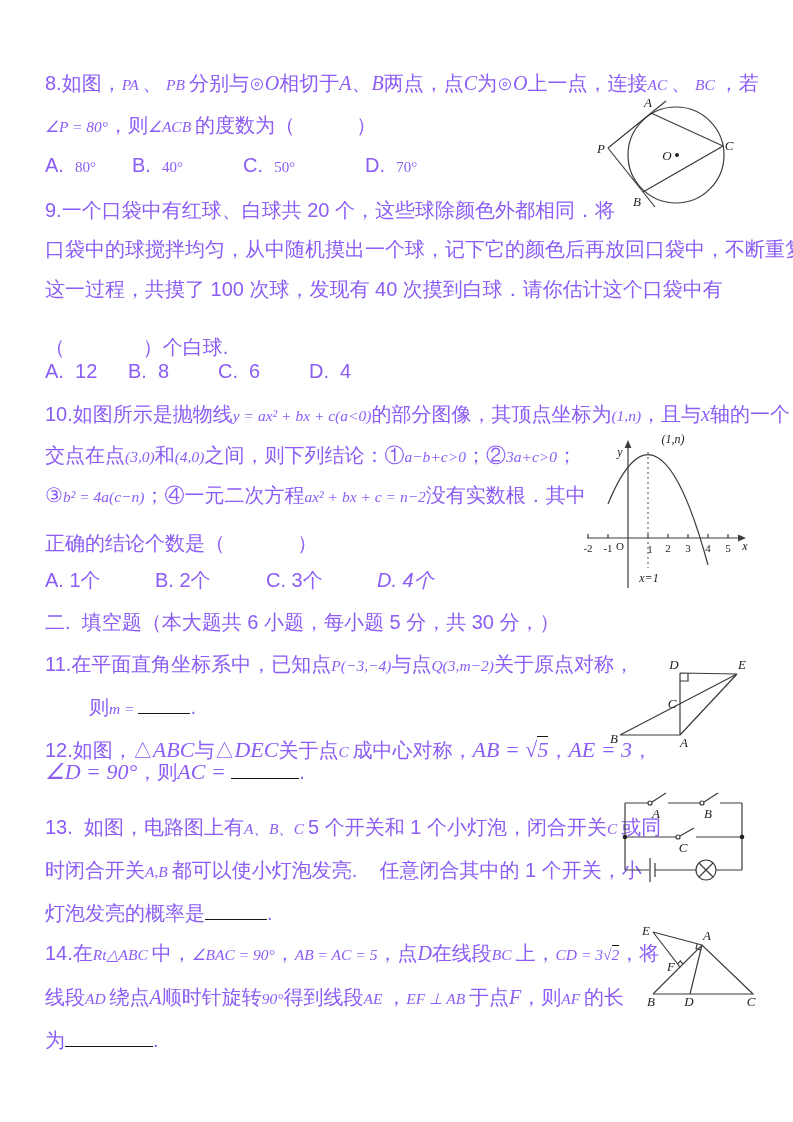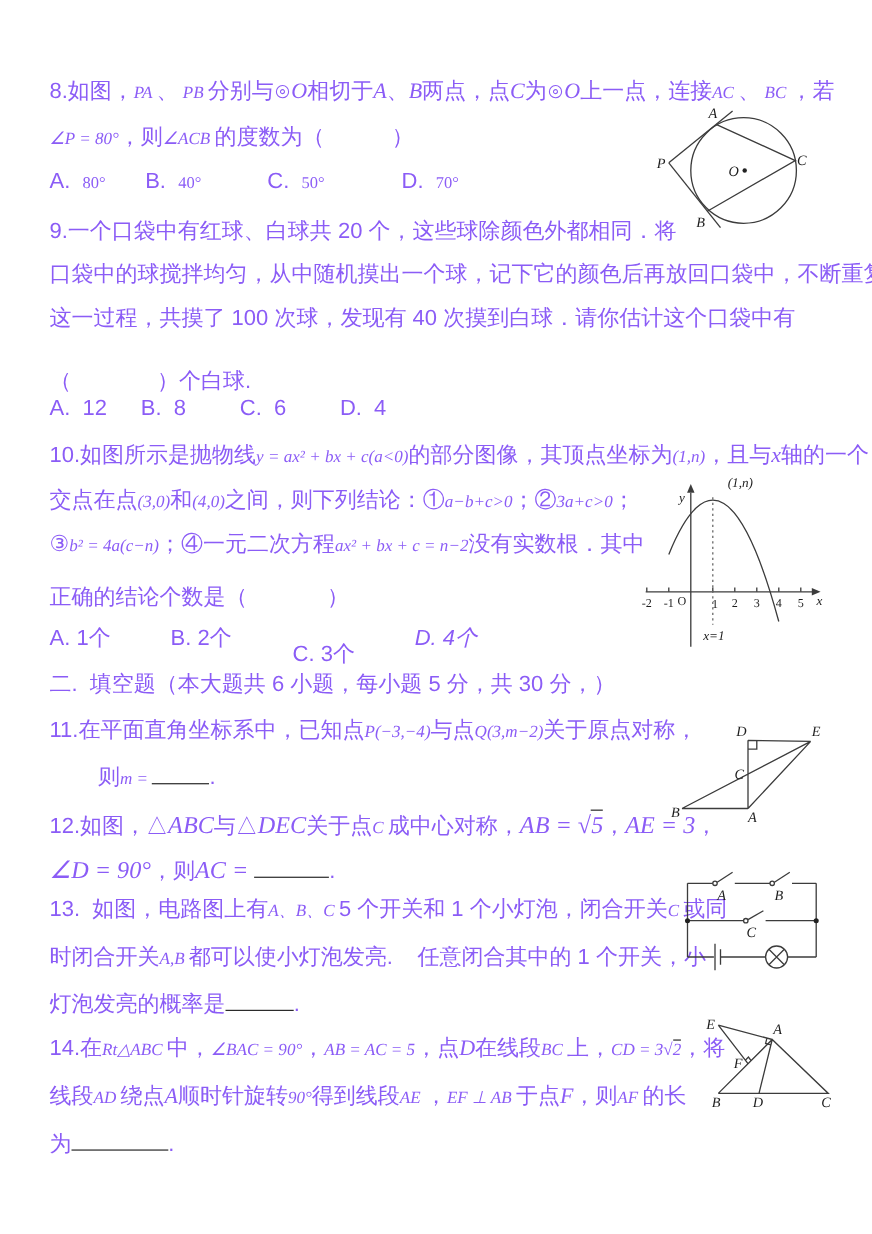--- a/index.html
+++ b/index.html
@@ -43,27 +43,27 @@
       <div class="line" style="left: 45px; top: 358px;"><span class="seg-t">A.  12</span></div>
       <div class="line" style="left: 128px; top: 358px;"><span class="seg-t">B.  8</span></div>
       <div class="line" style="left: 218px; top: 358px;"><span class="seg-t">C.  6</span></div>
       <div class="line" style="left: 309px; top: 358px;"><span class="seg-t">D.  4</span></div>
       <div class="line" style="left: 45px; top: 401px;"><span class="seg-t">10.如图所示是抛物线</span><span class="seg-m">y = ax² + bx + c(a&lt;0)</span><span class="seg-t">的部分图像，其顶点坐标为</span><span class="seg-m">(1,n)</span><span class="seg-t">，且与</span><span class="seg-M">x</span><span class="seg-t">轴的一个</span></div>
       <div class="line" style="left: 45px; top: 442px;"><span class="seg-t">交点在点</span><span class="seg-m">(3,0)</span><span class="seg-t">和</span><span class="seg-m">(4,0)</span><span class="seg-t">之间，则下列结论：①</span><span class="seg-m">a−b+c&gt;0</span><span class="seg-t">；②</span><span class="seg-m">3a+c&gt;0</span><span class="seg-t">；</span></div>
       <div class="line" style="left: 45px; top: 482px;"><span class="seg-t">③</span><span class="seg-m">b² = 4a(c−n)</span><span class="seg-t">；④一元二次方程</span><span class="seg-m">ax² + bx + c = n−2</span><span class="seg-t">没有实数根．其中</span></div>
       <div class="line" style="left: 45px; top: 530px;"><span class="seg-t">正确的结论个数是（             ）</span></div>
       <div class="line" style="left: 45px; top: 567px;"><span class="seg-t">A. 1个</span></div>
       <div class="line" style="left: 155px; top: 567px;"><span class="seg-t">B. 2个</span></div>
-      <div class="line" style="left: 266px; top: 567px; margin-top: 15px;"><span class="seg-t">C. 3个</span></div>
+      <div class="line" style="left: 266px; top: 567px;"><span class="seg-t">C. 3个</span></div>
       <div class="line" style="left: 377px; top: 567px; font-style: italic;"><span class="seg-t">D. 4个</span></div>
       <div class="line" style="left: 45px; top: 609px;"><span class="seg-t">二.  填空题（本大题共 6 小题，每小题 5 分，共 30 分，）</span></div>
       <div class="line" style="left: 45px; top: 651px;"><span class="seg-t">11.在平面直角坐标系中，已知点</span><span class="seg-m">P(−3,−4)</span><span class="seg-t">与点</span><span class="seg-m">Q(3,m−2)</span><span class="seg-t">关于原点对称，</span></div>
       <div class="line" style="left: 45px; top: 694px; margin-left: 44px;"><span class="seg-t">则</span><span class="seg-m">m = </span><span class="seg-u" style="width: 52px;"></span><span class="seg-t">.</span></div>
       <div class="line" style="left: 45px; top: 737px;"><span class="seg-t">12.如图，△</span><span class="seg-n">ABC</span><span class="seg-t">与△</span><span class="seg-n">DEC</span><span class="seg-t">关于点</span><span class="seg-m">C </span><span class="seg-t">成中心对称，</span><span class="seg-n">AB = √</span><span class="seg-n seg-r">5</span><span class="seg-t">，</span><span class="seg-n">AE = 3</span><span class="seg-t">，</span></div>
-      <div class="line" style="left: 45px; top: 778px;"><span class="seg-n">∠D = 90°</span><span class="seg-t">，则</span><span class="seg-n">AC = </span><span class="seg-u" style="width: 68px;"></span><span class="seg-t">.</span></div>
+      <div class="line" style="left: 45px; top: 759px;"><span class="seg-n">∠D = 90°</span><span class="seg-t">，则</span><span class="seg-n">AC = </span><span class="seg-u" style="width: 68px;"></span><span class="seg-t">.</span></div>
       <div class="line" style="left: 45px; top: 814px;"><span class="seg-t">13.  如图，电路图上有</span><span class="seg-m">A、B、C </span><span class="seg-t">5 个开关和 1 个小灯泡，闭合开关</span><span class="seg-m">C </span><span class="seg-t">或同</span></div>
       <div class="line" style="left: 45px; top: 857px;"><span class="seg-t">时闭合开关</span><span class="seg-m">A,B </span><span class="seg-t">都可以使小灯泡发亮.    任意闭合其中的 1 个开关，小</span></div>
       <div class="line" style="left: 45px; top: 900px;"><span class="seg-t">灯泡发亮的概率是</span><span class="seg-u" style="width: 62px;"></span><span class="seg-t">.</span></div>
       <div class="line" style="left: 45px; top: 940px;"><span class="seg-t">14.在</span><span class="seg-m">Rt△ABC </span><span class="seg-t">中，</span><span class="seg-m">∠BAC = 90°</span><span class="seg-t">，</span><span class="seg-m">AB = AC = 5</span><span class="seg-t">，点</span><span class="seg-M">D</span><span class="seg-t">在线段</span><span class="seg-m">BC </span><span class="seg-t">上，</span><span class="seg-m">CD = 3√</span><span class="seg-m seg-r">2</span><span class="seg-t">，将</span></div>
       <div class="line" style="left: 45px; top: 984px;"><span class="seg-t">线段</span><span class="seg-m">AD </span><span class="seg-t">绕点</span><span class="seg-M">A</span><span class="seg-t">顺时针旋转</span><span class="seg-m">90°</span><span class="seg-t">得到线段</span><span class="seg-m">AE </span><span class="seg-t">，</span><span class="seg-m">EF ⊥ AB </span><span class="seg-t">于点</span><span class="seg-M">F</span><span class="seg-t">，则</span><span class="seg-m">AF </span><span class="seg-t">的长</span></div>
       <div class="line" style="left: 45px; top: 1027px;"><span class="seg-t">为</span><span class="seg-u" style="width: 88px;"></span><span class="seg-t">.</span></div>
     </div>
 
   <svg class="fig" style="left:593px;top:95px" width="158" height="118" viewBox="0 0 158 118">
     <circle class="s" cx="83" cy="60" r="48"></circle>

